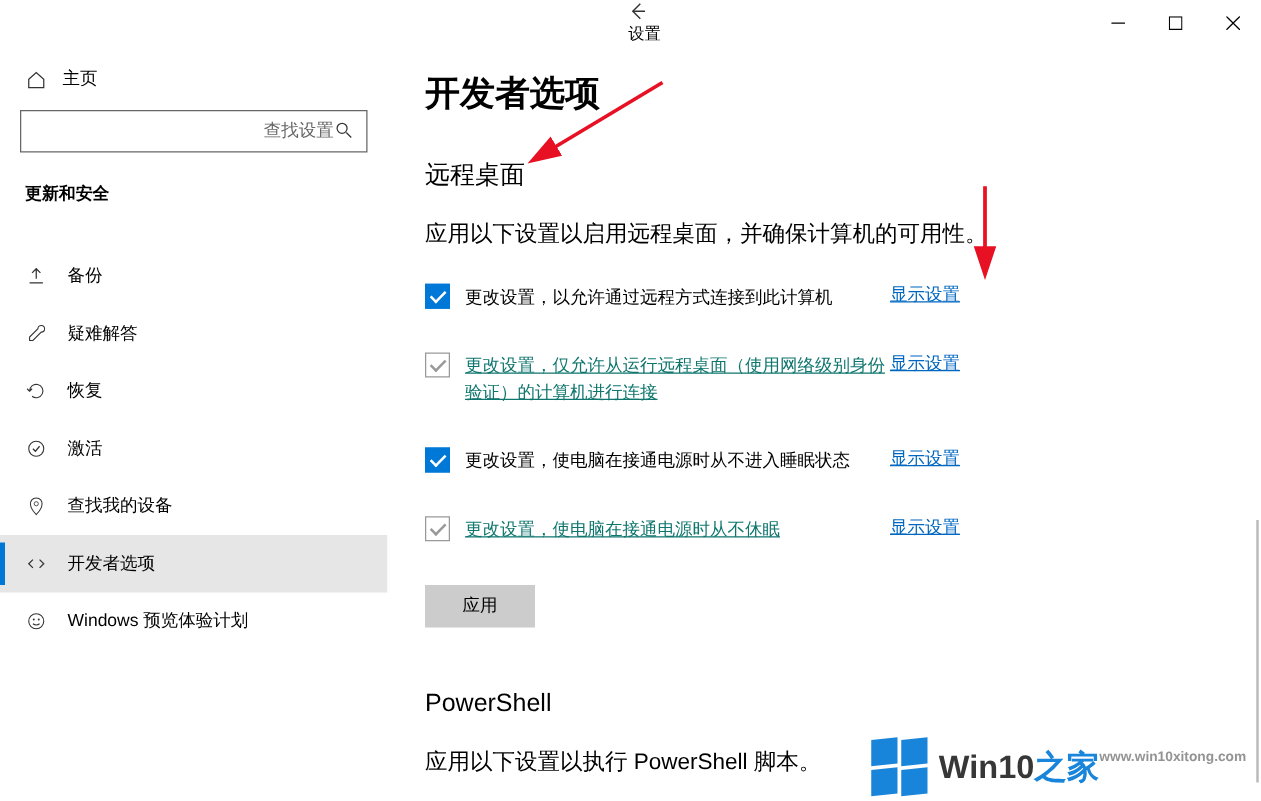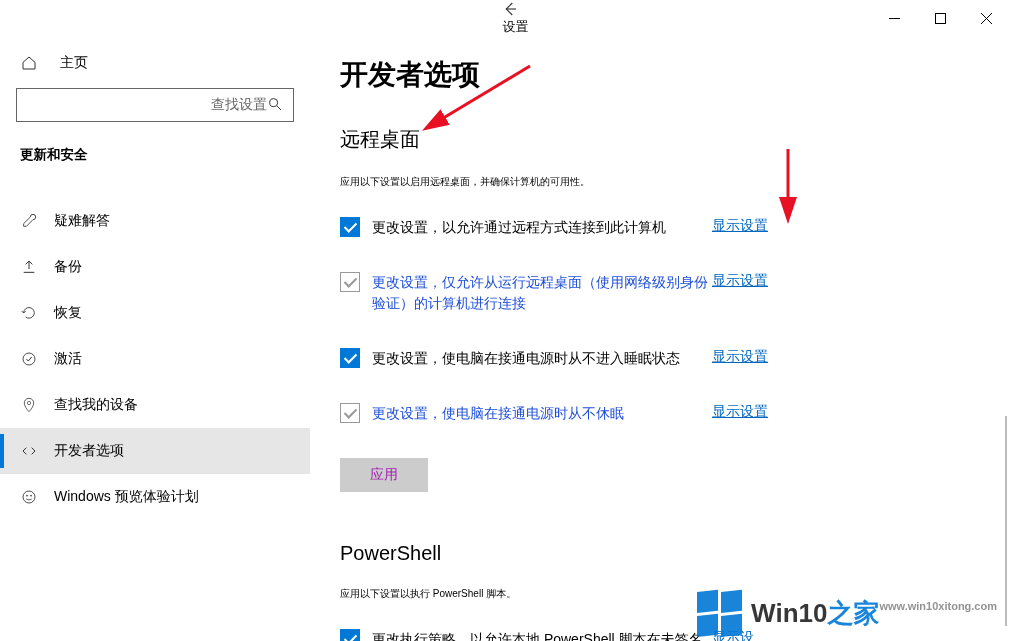--- a/index.html
+++ b/index.html
@@ -36,21 +36,21 @@
     font-size: 12px; color: #000;
   }
   .window-controls svg { width: 11px; height: 11px; }
   .layout { display: flex; height: calc(100% - 36px); }
   .sidebar {
     width: 310px;
     padding: 12px 0 0 0;
     display: flex; flex-direction: column;
   }
   .home-row {
-    display: flex; align-items: center; gap: 22px;
+    display: flex; align-items: flex-end; gap: 12px;
     padding: 6px 20px;
   }
   .home-row .icon { width: 18px; display:flex; align-items:center; justify-content:center; }
   .search-wrap { padding: 10px 16px; }
   .search-box {
     width: 278px; height: 34px;
     border: 1px solid #666;
     display: flex; align-items: center;
     padding: 0 10px;
     color: #666;
@@ -88,21 +88,21 @@
   }
   .page-title {
     font-size: 28px; font-weight: 600;
     margin-bottom: 32px;
   }
   .section-title {
     font-size: 20px; font-weight: 400;
     margin-bottom: 22px;
   }
   .section-desc {
-    font-size: 10px; color: #000;
+    font-size: 18px; color: #000;
     margin-bottom: 28px;
   }
   .setting-row {
     display: flex; align-items: flex-start;
     margin-bottom: 34px;
   }
   .setting-row.compact { margin-bottom: 28px; }
   .chk {
     width: 20px; height: 20px;
     border: 1px solid #333;
@@ -127,34 +127,34 @@
     background: #fff; border-color:#999;
   }
   .chk.disabled.checked::after {
     border-color: #999;
   }
   .setting-text {
     flex: 0 0 340px;
     color: #000;
     line-height: 1.5;
   }
-  .setting-text.disabled { color: #1d4ed8; }
+  .setting-text.disabled { color: #0f766e; text-decoration: underline; }
   .link {
     color: #0067c0;
     text-decoration: underline;
     cursor: pointer;
     font-size: 14px;
   }
   .apply-btn {
     display: inline-block;
     background: #ccc;
     border: none;
     padding: 8px 30px;
     font-size: 14px;
-    color: #a21caf;
+    color: #000000;
     margin-bottom: 50px;
   }
   .ps-section {}
   .arrow {
     position: absolute;
     pointer-events: none;
   }
   .arrow svg { overflow: visible; }
   .watermark {
     position: absolute;
@@ -232,32 +232,32 @@
     <div class="section-label">更新和安全</div>
 
     <div class="nav">
       <div class="nav-item truncated" style="height:24px; align-items:flex-start;">
         <span class="icon"></span>
         <span style="visibility:hidden">Windows 安全中心</span>
       </div>
       <div class="nav-item">
         <span class="icon">
             <svg width="16" height="16" viewBox="0 0 24 24">
+              <path d="M12 3 L12 15 M7 8 L12 3 L17 8 M4 20 H20" stroke="#333" fill="none" stroke-width="1.5"></path>
+            </svg>
+          </span>
+        <span>备份</span>
+      </div>
+      <div class="nav-item">
+        <span class="icon">
+            <svg width="16" height="16" viewBox="0 0 24 24">
               <path d="M14 6 a4 4 0 1 1 4 4 L8 20 L4 20 L4 16 Z" stroke="#333" fill="none" stroke-width="1.3"></path>
             </svg>
           </span>
         <span>疑难解答</span>
-      </div>
-      <div class="nav-item">
-        <span class="icon">
-            <svg width="16" height="16" viewBox="0 0 24 24">
-              <path d="M12 3 L12 15 M7 8 L12 3 L17 8 M4 20 H20" stroke="#333" fill="none" stroke-width="1.5"></path>
-            </svg>
-          </span>
-        <span>备份</span>
       </div>
       <div class="nav-item">
         <span class="icon">
             <svg width="16" height="16" viewBox="0 0 24 24">
               <path d="M4 12 a8 8 0 1 1 3 6 M4 12 l-3 -3 M4 12 l3 -3" stroke="#333" fill="none" stroke-width="1.3"></path>
             </svg>
           </span>
         <span>恢复</span>
       </div>
       <div class="nav-item">

